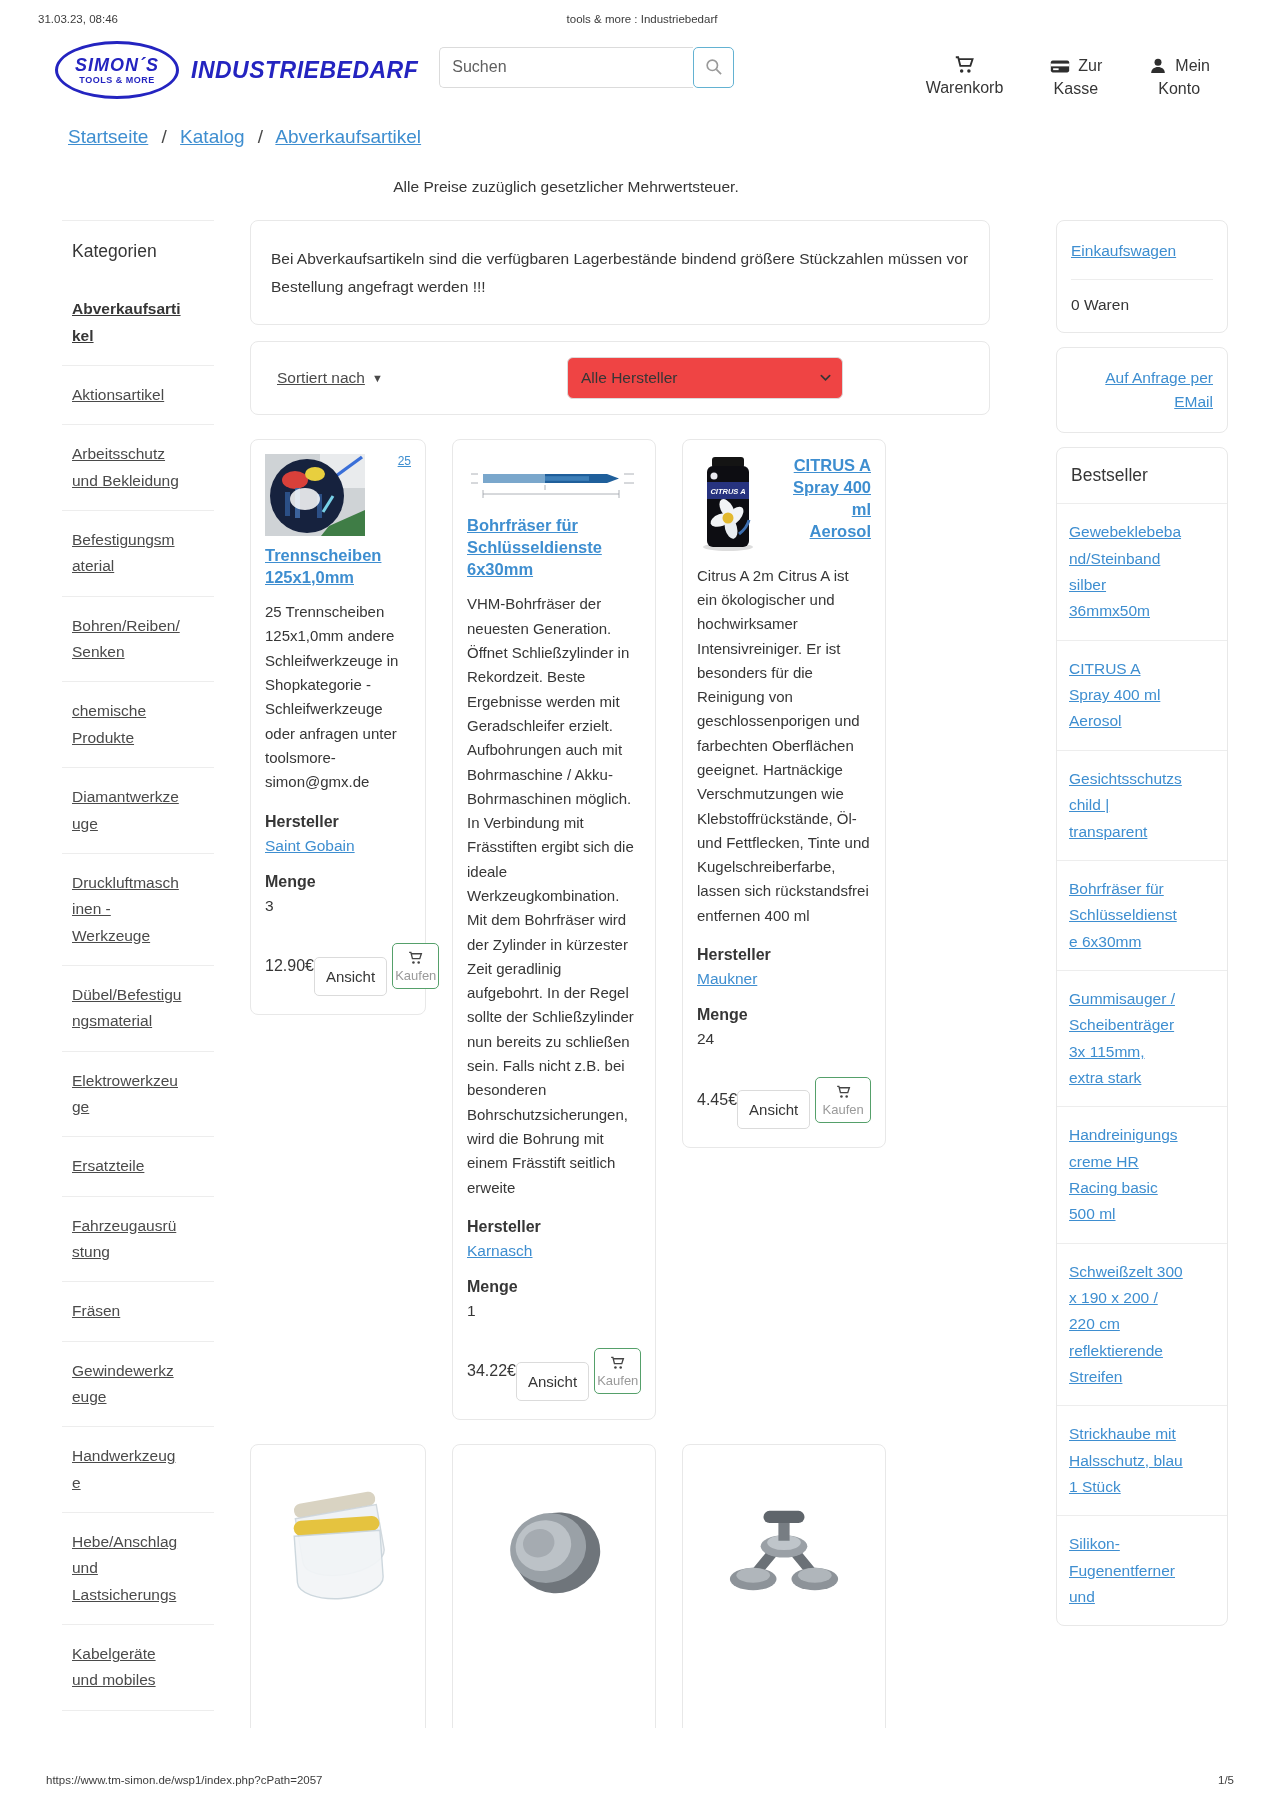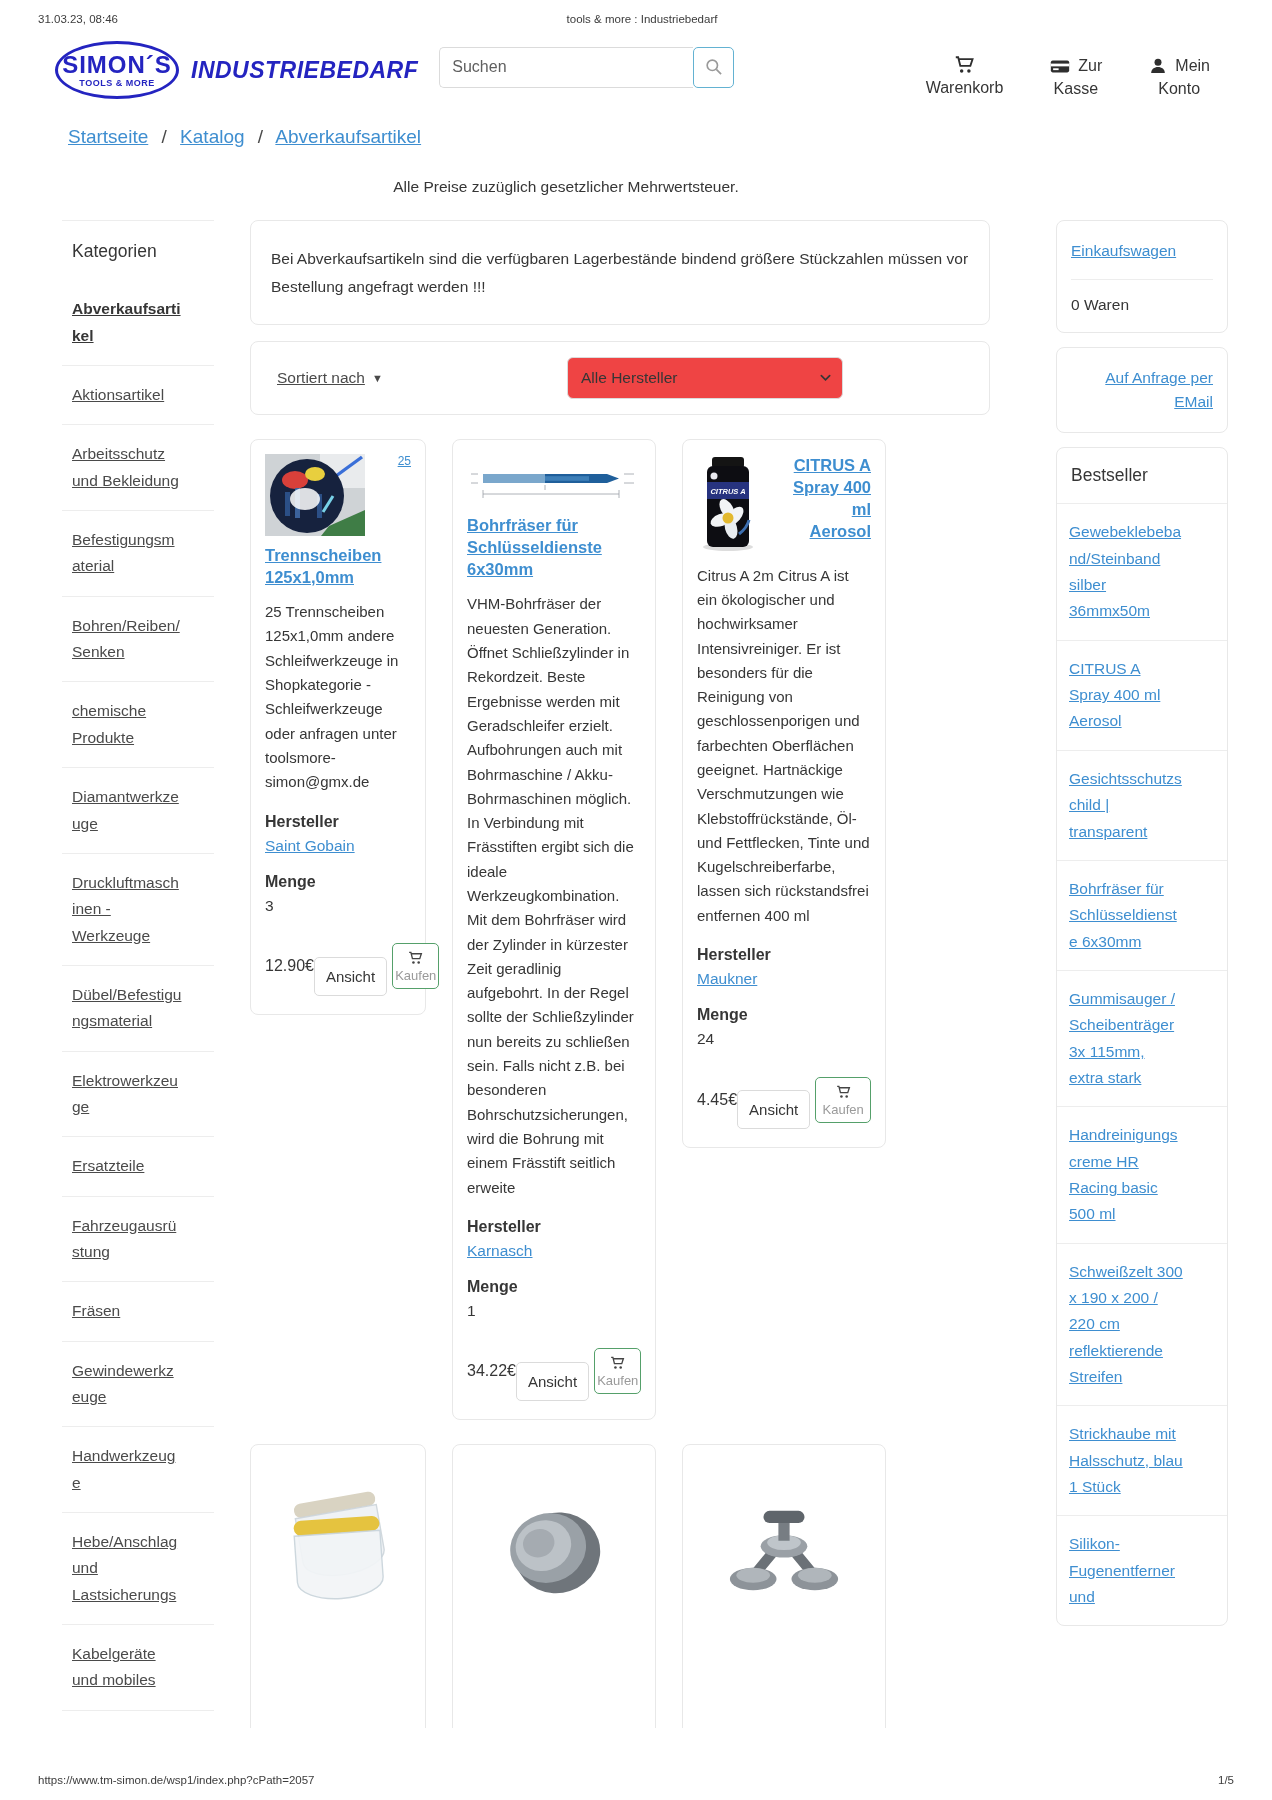--- a/index.html
+++ b/index.html
@@ -7,30 +7,30 @@
   body {
     width:1272px; height:1800px; overflow:hidden; position:relative;
     background:#ffffff; color:#363636;
     font-family:"Liberation Sans", sans-serif; font-size:15.5px;
   }
   a { cursor:pointer; }
 
   
   .print-header { position:relative; padding:13px 38px 0; font-size:11.5px; color:#3c3c3c; height:28px; }
   .print-title { position:absolute; left:12px; right:0; top:13px; text-align:center; }
-  .print-footer { position:absolute; left:38px; right:38px; bottom:14px; display:flex; justify-content:space-between; font-size:11.5px; color:#3c3c3c; }
+  .print-footer { position:absolute; left:46px; right:38px; bottom:14px; display:flex; justify-content:space-between; font-size:11.5px; color:#3c3c3c; }
 
   
   .site-header { display:flex; align-items:center; padding:12px 62px 0 55px; }
   .logo { display:flex; align-items:center; text-decoration:none; }
   .logo-oval {
     width:124px; height:58px; border:3px solid #2424c0; border-radius:50%;
     display:flex; flex-direction:column; align-items:center; justify-content:center; flex:none;
   }
-  .logo-name { color:#2424c0; font-weight:800; font-size:24px; letter-spacing:1px; line-height:1; }
+  .logo-name { color:#2424c0; font-weight:800; font-style:italic; font-size:18px; letter-spacing:1px; line-height:1; }
   .logo-sub { color:#2424c0; font-weight:700; font-size:9px; letter-spacing:.5px; line-height:1; margin-top:2px; }
   .logo-wordmark { color:#2424c0; font-weight:900; font-style:italic; font-size:23px; letter-spacing:.5px; margin-left:12px; }
   .search { display:flex; margin-left:21px; margin-top:-6px; }
   .search input {
     width:254px; height:41px; border:1px solid #dbdbdb; border-radius:5px 0 0 5px; border-right:none;
     padding:0 12px; font-size:16px; color:#363636; outline:none; font-family:inherit;
   }
   .search input::placeholder { color:#5f5f5f; }
   .search-btn { width:41px; height:41px; background:#fff; border:1px solid #63b2d2; border-radius:5px; display:flex; align-items:center; justify-content:center; cursor:pointer; }
   .header-actions { margin-left:auto; display:flex; gap:46px; margin-top:-2px; }

